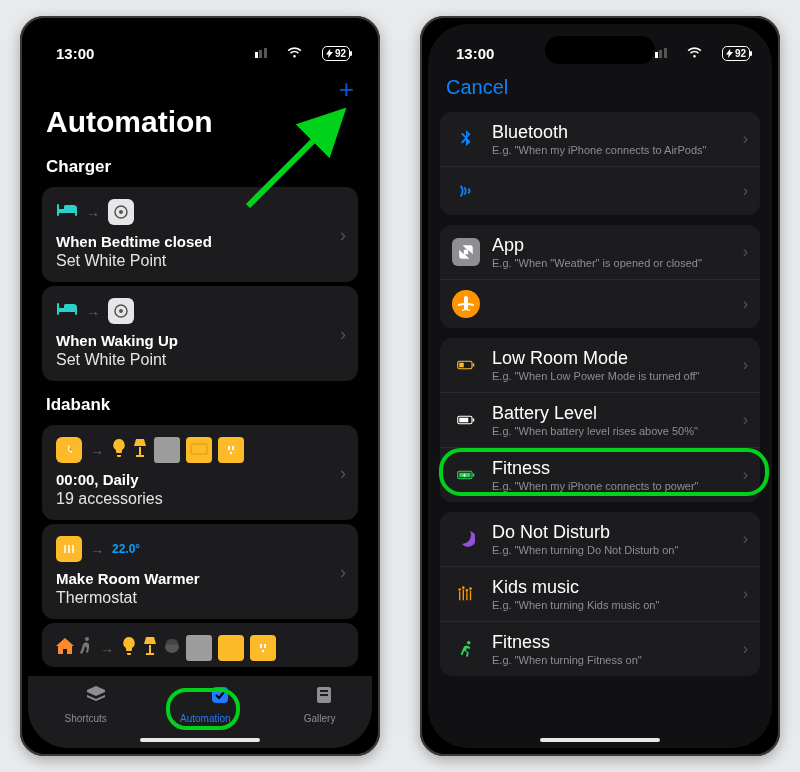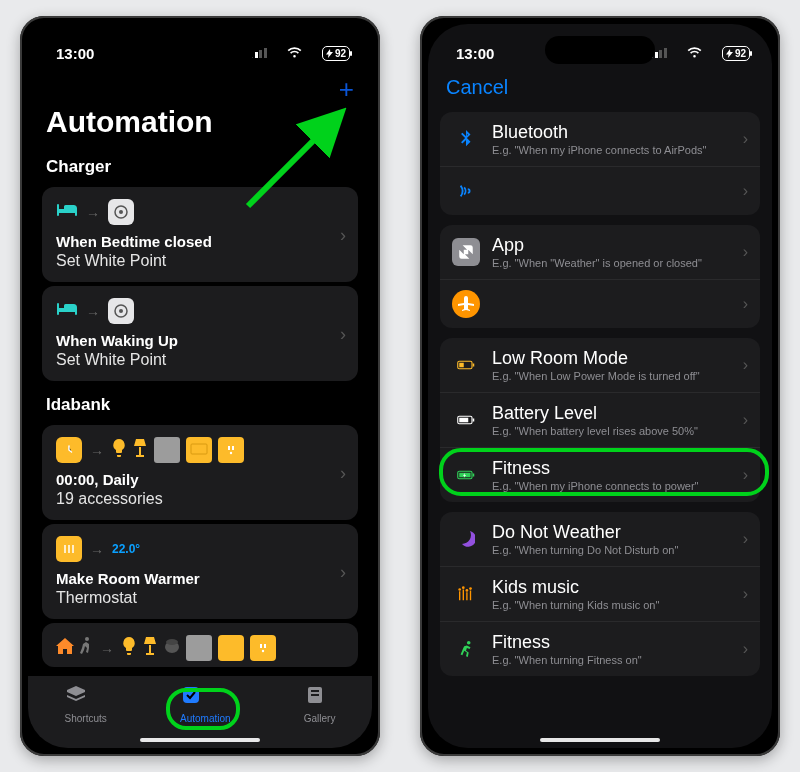--- a/index.html
+++ b/index.html
@@ -92,21 +92,21 @@
   .temp { color:#0aa0ff; font-size:12px; font-weight:600;}
   .house-icon { color:#fd8a2a; font-size:18px;}
   .walk-icon { color:#777; font-size:16px;}
   .speaker-icon { color:#555;}
 
   .tabbar {
     position:absolute; bottom:0; left:0; right:0; height:72px;
     background:#1c1c1e; display:flex; justify-content:space-around; align-items:flex-start;
     padding-top:8px;
   }
-  .tab { display:flex; flex-direction:column; align-items:flex-start; gap:2px; }
+  .tab { display:flex; flex-direction:column; align-items:flex-end; gap:2px; }
   .tab-ic { font-size:20px; color:#8e8e93;}
   .tab-lb { font-size:10px; color:#8e8e93;}
   .tab.active .tab-ic, .tab.active .tab-lb { color:#1f7bff;}
 
   
   .arrow-svg { position:absolute; pointer-events:none; z-index:20;}
   .ring {
     position:absolute; border:4px solid #00d21b; border-radius:22px;
     pointer-events:none; z-index:20;
   }
@@ -499,21 +499,21 @@
           </div>
         </div>
         <div class="group">
           <div class="row">
             <span class="ric ic-purple">
               <svg viewBox="0 0 18 18">
                 <path fill="currentColor" d="M13 1a8 8 0 11-8 13A9 9 0 0013 1z"></path>
               </svg>
             </span>
             <div class="rtxt">
-              <div class="rtitle">Do Not Weather</div>
+              <div class="rtitle">Do Not Disturb</div>
               <div class="rsub">E.g. "When turning Do Not Disturb on"</div>
             </div>
             <span class="chev2">›</span>
           </div>
           <div class="row">
             <span class="ric" style="color:#ff9500">
               <svg viewBox="0 0 20 18">
                 <path stroke="currentColor" stroke-width="1.5" fill="none" d="M3 16V6M7 16V4M11 16V7M15 16V5"></path>
                 <circle cx="3" cy="4" r="1.5" fill="currentColor"></circle>
                 <circle cx="7" cy="2" r="1.5" fill="currentColor"></circle>

